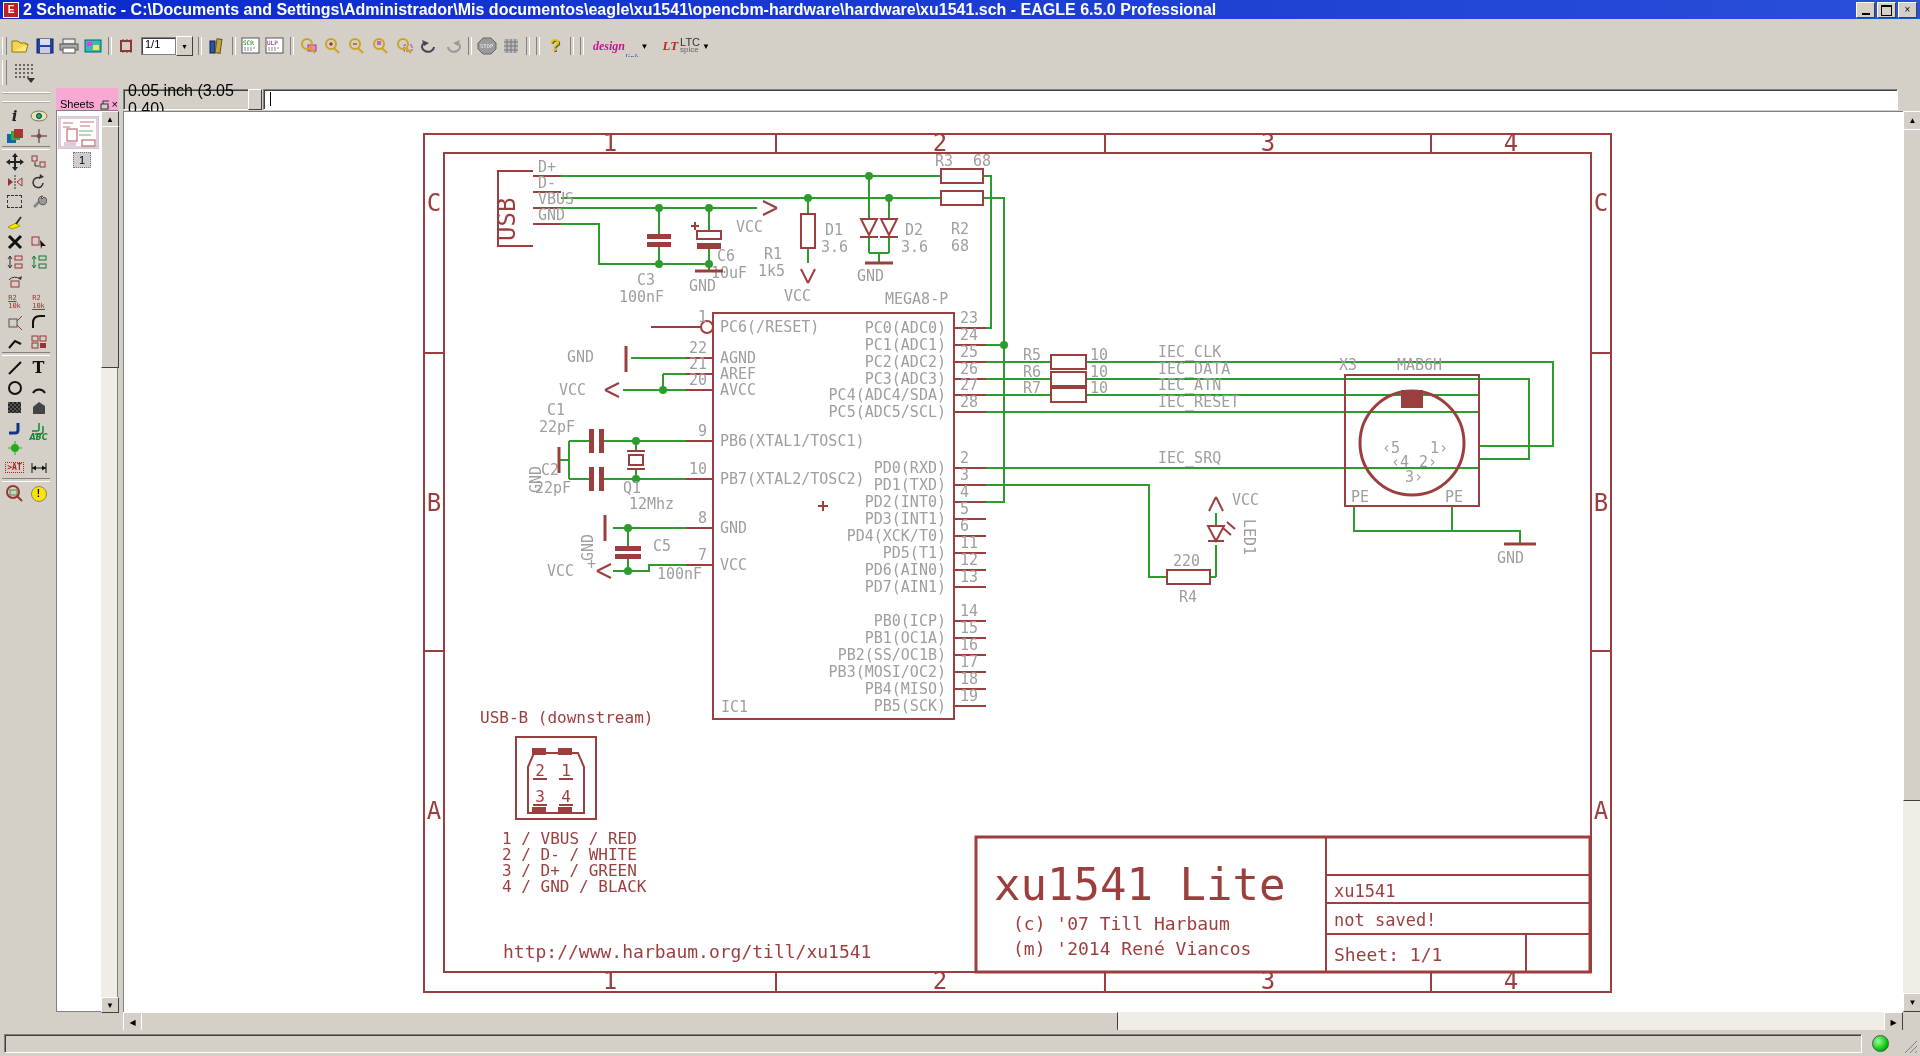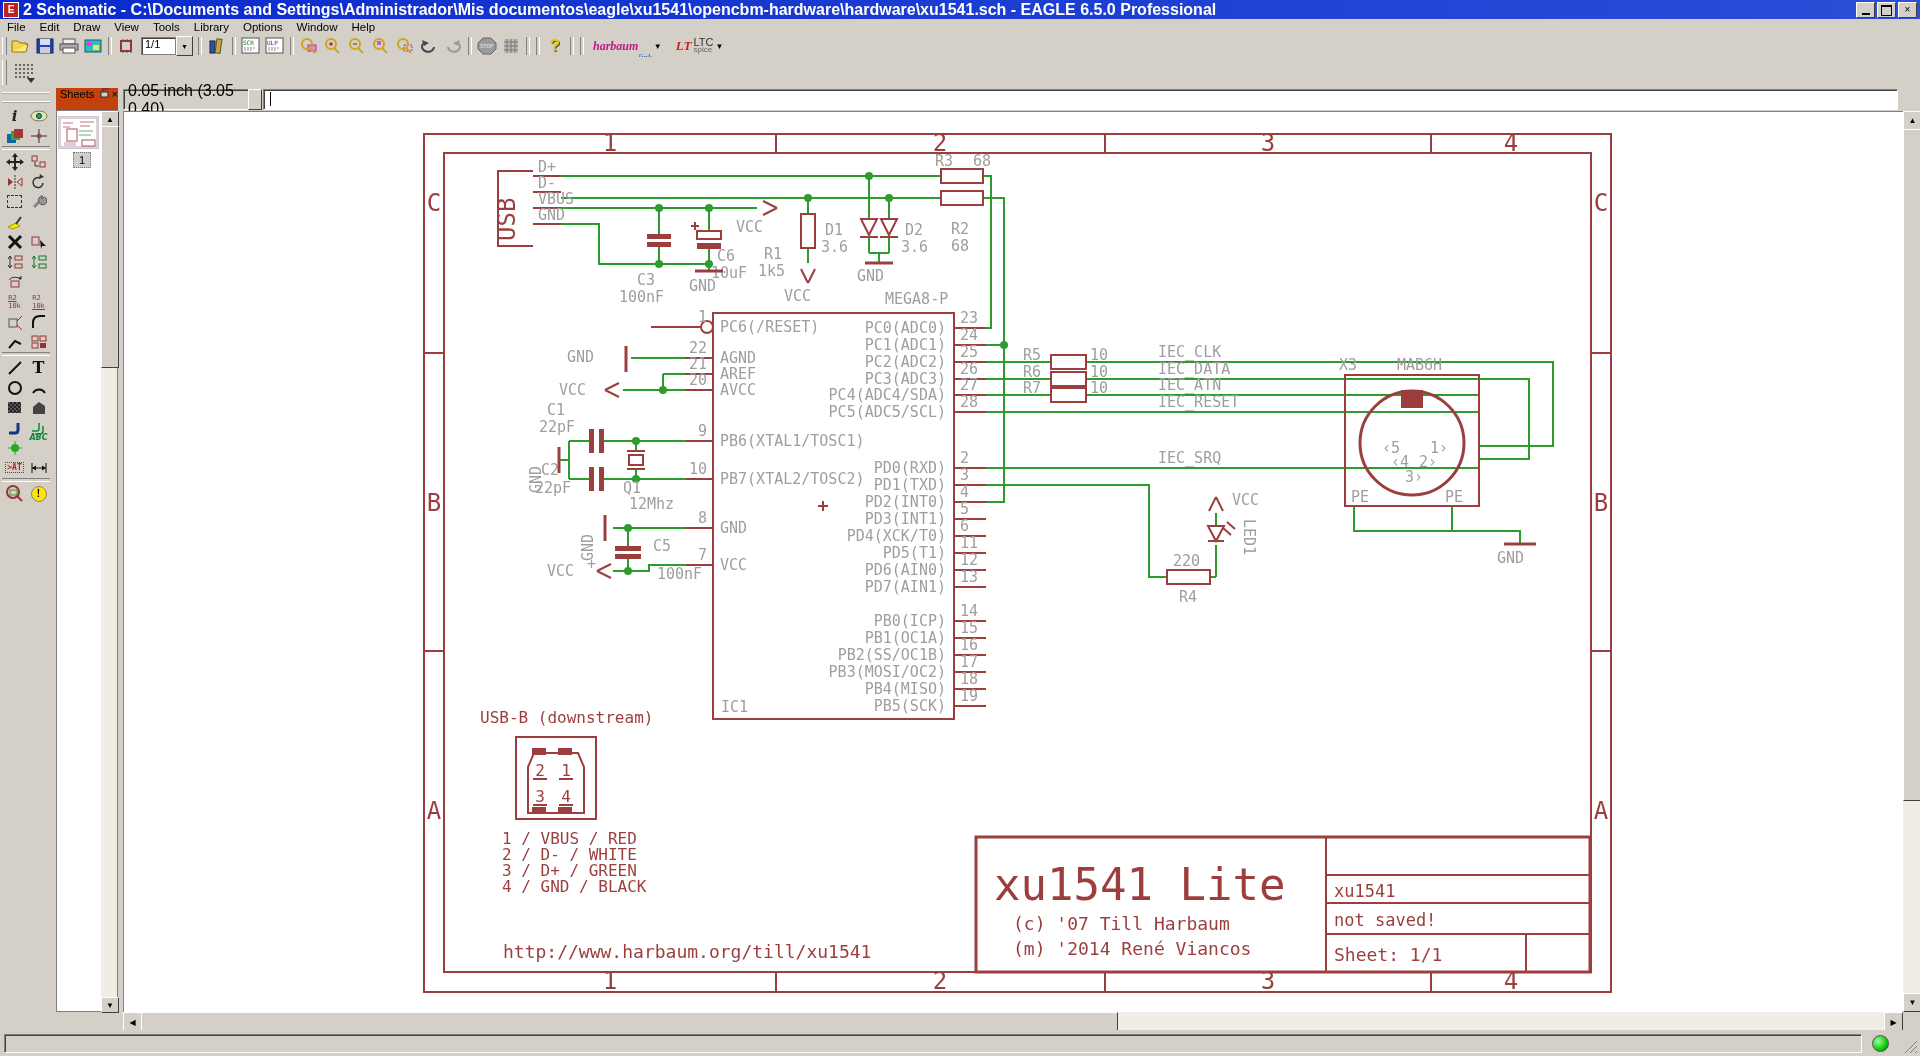--- a/index.html
+++ b/index.html
@@ -24,21 +24,21 @@
   #toolbar2{left:0;top:57px;width:1920px;height:31px;display:flex;align-items:center;background:#d4d0c8;}
   .tb{width:24px;height:21px;display:flex;align-items:center;justify-content:center;}
   .tsep{width:2px;height:18px;border-left:1px solid #808080;border-right:1px solid #fff;margin:0 3px;}
   #sheet-combo{display:flex;align-items:center;margin:8px 2px;}
   #sheet-combo .val{width:30px;height:16px;background:#fff;border:1px solid #808080;
                     box-shadow:inset 1px 1px 0 #404040;font-size:11px;padding-left:3px;}
   .dd{width:15px;height:18px;background:#d4d0c8;border:1px solid;border-color:#fff #404040 #404040 #fff;
       display:flex;align-items:center;justify-content:center;font-size:7px;}
   .ddsmall{font-size:8px;margin-left:2px;}
   
-  #panelhdr{left:56px;top:88px;width:62px;height:22px;display:flex;align-items:flex-start;font-size:11px;background:#c2410c;}
+  #panelhdr{left:56px;top:88px;width:62px;height:22px;display:flex;align-items:flex-end;font-size:11px;background:#f9a8d4;}
   #coordbox{left:123px;top:89px;width:121px;height:19px;background:#d4d0c8;font-size:16px;
             display:flex;align-items:center;padding-left:4px;}
   #minisep{left:248px;top:89px;width:12px;height:19px;background:#d4d0c8;}
   #cmdline{left:263px;top:89px;width:1633px;height:19px;background:#fff;}
   #caret{left:6px;top:2px;width:1px;height:14px;background:#000;position:absolute;}
   
   #palette{left:0;top:88px;width:55px;height:924px;background:#d4d0c8;}
   .ptool{position:absolute;width:21px;height:19px;display:flex;align-items:center;justify-content:center;overflow:hidden;}
   .psep{position:absolute;left:2px;width:48px;height:2px;border-top:1px solid #808080;border-bottom:1px solid #fff;}
   .nv{display:flex;flex-direction:column;line-height:7px;font:7px "DejaVu Sans Mono",monospace;color:#933;}
@@ -84,31 +84,20 @@
       <div class="winbtn">
           <div style="width:8px;height:2px;background:#000;margin-top:7px"></div>
         </div>
       <div class="winbtn">
           <div style="width:9px;height:8px;border:1px solid #000;border-top:2px solid #000"></div>
         </div>
       <div class="winbtn">×</div>
     </div>
   </div>
 
-  <div class="abs" id="menubar">
-      <span class="mitem">File</span>
-      <span class="mitem">Edit</span>
-      <span class="mitem">Draw</span>
-      <span class="mitem">View</span>
-      <span class="mitem">Tools</span>
-      <span class="mitem">Library</span>
-      <span class="mitem">Options</span>
-      <span class="mitem">Window</span>
-      <span class="mitem">Help</span>
-    </div>
 
   <div class="abs" id="toolbar1">
     <div class="grip"></div>
     <div class="tb">
         <svg width="20" height="16">
           <path d="M1,14 L3,6 H17 L15,14 Z" fill="#ffe77a" stroke="#8a7a00"></path>
           <path d="M1,14 V3 H7 L9,5 H15 V7" fill="#f7d354" stroke="#8a7a00"></path>
         </svg>
       </div>
     <div class="tb">
@@ -227,21 +216,21 @@
         </svg>
       </div>
     <div class="tsep"></div>
       <div class="tsep"></div>
     <div class="tb">
         <span style="color:#e8c400;font-weight:bold;font-size:17px;text-shadow:1px 1px 0 #555">?</span>
       </div>
     <div class="tsep"></div>
       <div class="tsep"></div>
     <div style="display:flex;align-items:center;margin-left:6px;">
-      <span style="font:italic bold 12px 'Liberation Serif',serif;color:#c0168c">harbaum</span>
+      <span style="font:italic bold 12px 'Liberation Serif',serif;color:#c0168c">design</span>
       <span style="font:italic 9px 'Liberation Serif',serif;color:#2a52b0;margin-top:22px">link</span>
       <span class="ddsmall">▼</span>
     </div>
     <div style="display:flex;align-items:center;margin-left:14px;">
       <span style="font:italic bold 13px 'Liberation Serif',serif;color:#c22;margin-right:2px">LT</span>
       <span style="display:flex;flex-direction:column;line-height:8px;">
         <span style="font-size:11px;color:#333">LTC</span>
         <span style="font-size:8px;color:#666">spice</span>
       </span>
       <span class="ddsmall">▼</span>

